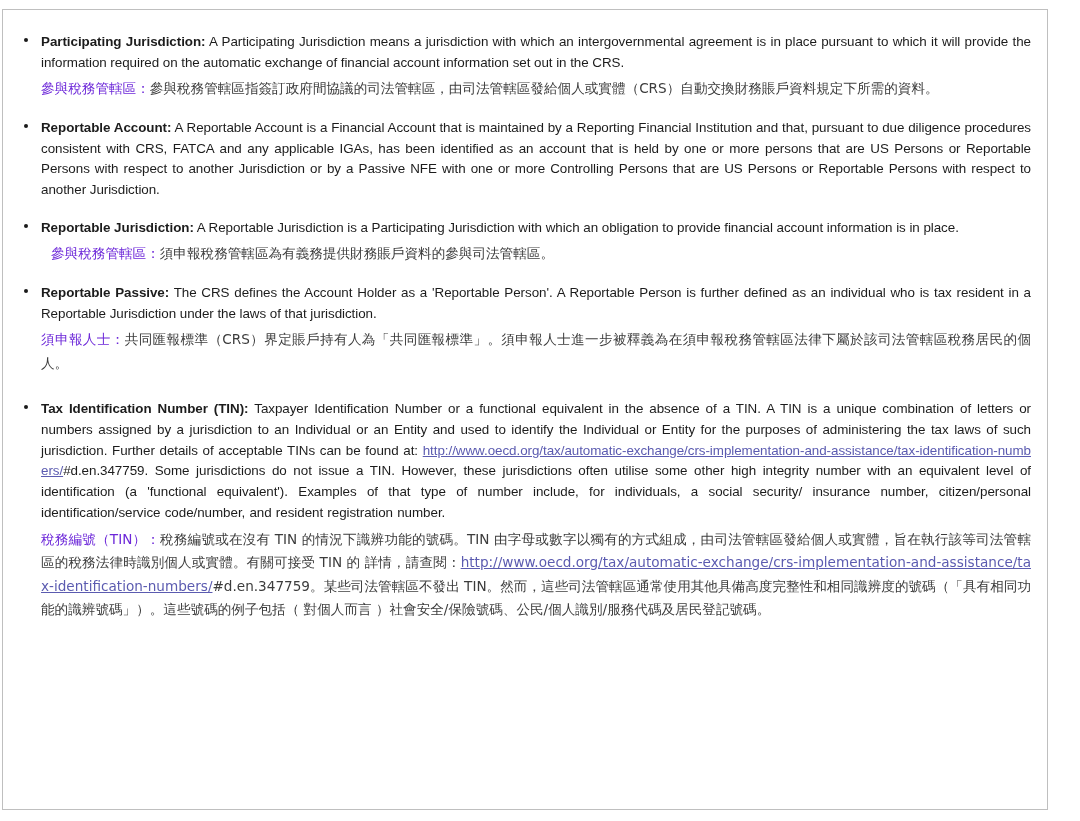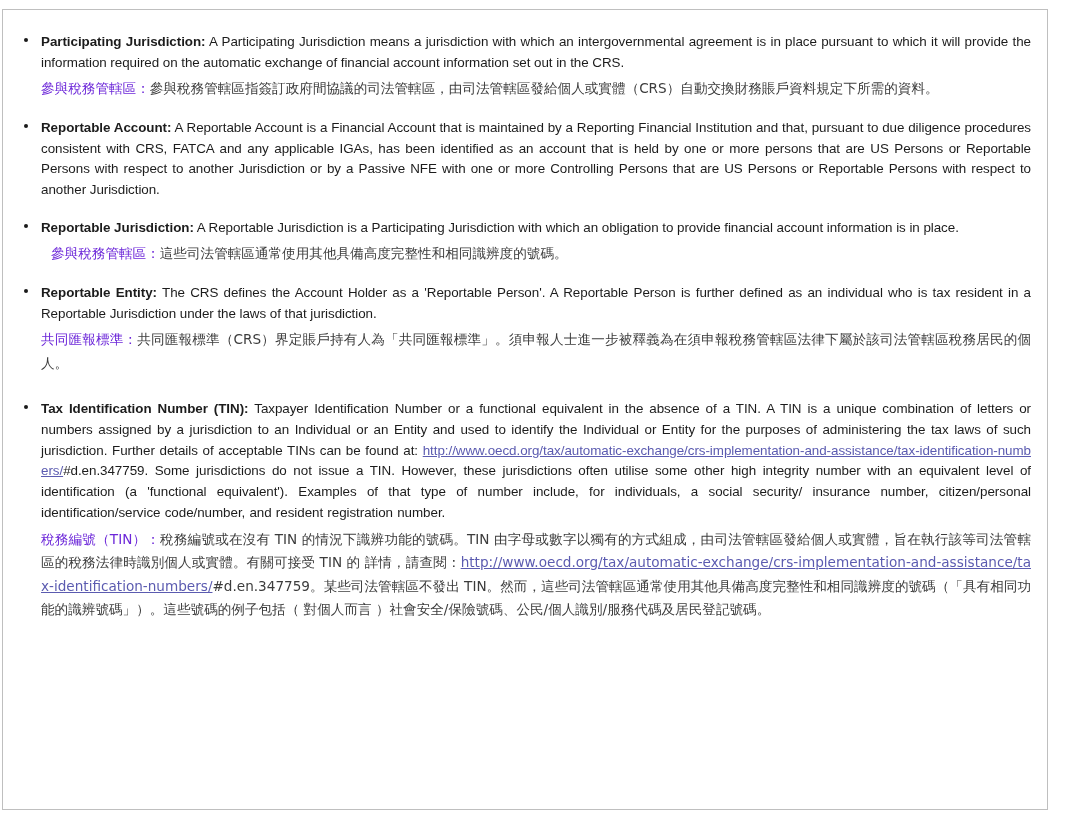--- a/index.html
+++ b/index.html
@@ -110,27 +110,27 @@
       </li>
 
       <li class="def">
         <span class="bullet"></span>
         <p class="en"><span class="term">Reportable Account:</span><span> A Reportable Account is a Financial Account that is maintained by a Reporting Financial Institution and that, pursuant to due diligence procedures consistent with CRS, FATCA and any applicable IGAs, has been identified as an account that is held by one or more persons that are US Persons or Reportable Persons with respect to another Jurisdiction or by a Passive NFE with one or more Controlling Persons that are US Persons or Reportable Persons with respect to another Jurisdiction.</span></p>
       </li>
 
       <li class="def">
         <span class="bullet"></span>
         <p class="en"><span class="term">Reportable Jurisdiction:</span><span> A Reportable Jurisdiction is a Participating Jurisdiction with which an obligation to provide financial account information is in place.</span></p>
-        <p class="zh indent"><span class="term-zh">參與稅務管轄區：</span><span>這些司法管轄區通常使用其他具備高度完整性和相同識辨度的號碼。</span></p>
+        <p class="zh indent"><span class="term-zh">參與稅務管轄區：</span><span>須申報稅務管轄區為有義務提供財務賬戶資料的參與司法管轄區。</span></p>
       </li>
 
       <li class="def">
         <span class="bullet"></span>
-        <p class="en"><span class="term">Reportable Entity:</span><span> The CRS defines the Account Holder as a 'Reportable Person'. A Reportable Person is further defined as an individual who is tax resident in a Reportable Jurisdiction under the laws of that jurisdiction.</span></p>
-        <p class="zh"><span class="term-zh">共同匯報標準：</span><span>共同匯報標準（CRS）界定賬戶持有人為「共同匯報標準」。須申報人士進一步被釋義為在須申報稅務管轄區法律下屬於該司法管轄區稅務居民的個人。</span></p>
+        <p class="en"><span class="term">Reportable Passive:</span><span> The CRS defines the Account Holder as a 'Reportable Person'. A Reportable Person is further defined as an individual who is tax resident in a Reportable Jurisdiction under the laws of that jurisdiction.</span></p>
+        <p class="zh"><span class="term-zh">須申報人士：</span><span>共同匯報標準（CRS）界定賬戶持有人為「共同匯報標準」。須申報人士進一步被釋義為在須申報稅務管轄區法律下屬於該司法管轄區稅務居民的個人。</span></p>
       </li>
 
       <li class="def tin">
         <span class="bullet"></span>
         <p class="en"><span class="term">Tax Identification Number (TIN):</span><span> Taxpayer Identification Number or a functional equivalent in the absence of a TIN. A TIN is a unique combination of letters or numbers assigned by a jurisdiction to an Individual or an Entity and used to identify the Individual or Entity for the purposes of administering the tax laws of such jurisdiction. Further details of acceptable TINs can be found at: </span><a class="link" href="#">http://www.oecd.org/tax/automatic-exchange/crs-implementation-and-assistance/tax-identification-numbers/</a><span>#d.en.347759</span><span>. Some jurisdictions do not issue a TIN. However, these jurisdictions often utilise some other high integrity number with an equivalent level of identification (a 'functional equivalent'). Examples of that type of number include, for individuals, a social security/ insurance number, citizen/personal identification/service code/number, and resident registration number.</span></p>
         <p class="zh"><span class="term-zh">稅務編號（TIN）：</span><span>稅務編號或在沒有 TIN 的情況下識辨功能的號碼。TIN 由字母或數字以獨有的方式組成，由司法管轄區發給個人或實體，旨在執行該等司法管轄區的稅務法律時識別個人或實體。有關可接受 TIN 的 詳情，請查閱：</span><a class="link" href="#">http://www.oecd.org/tax/automatic-exchange/crs-implementation-and-assistance/tax-identification-numbers/</a><span>#d.en.347759</span><span>。某些司法管轄區不發出 TIN。然而，這些司法管轄區通常使用其他具備高度完整性和相同識辨度的號碼（「具有相同功能的識辨號碼」）。這些號碼的例子包括（ 對個人而言 ）社會安全/保險號碼、公民/個人識別/服務代碼及居民登記號碼。</span></p>
       </li>
 
     </ul>
   </div>

